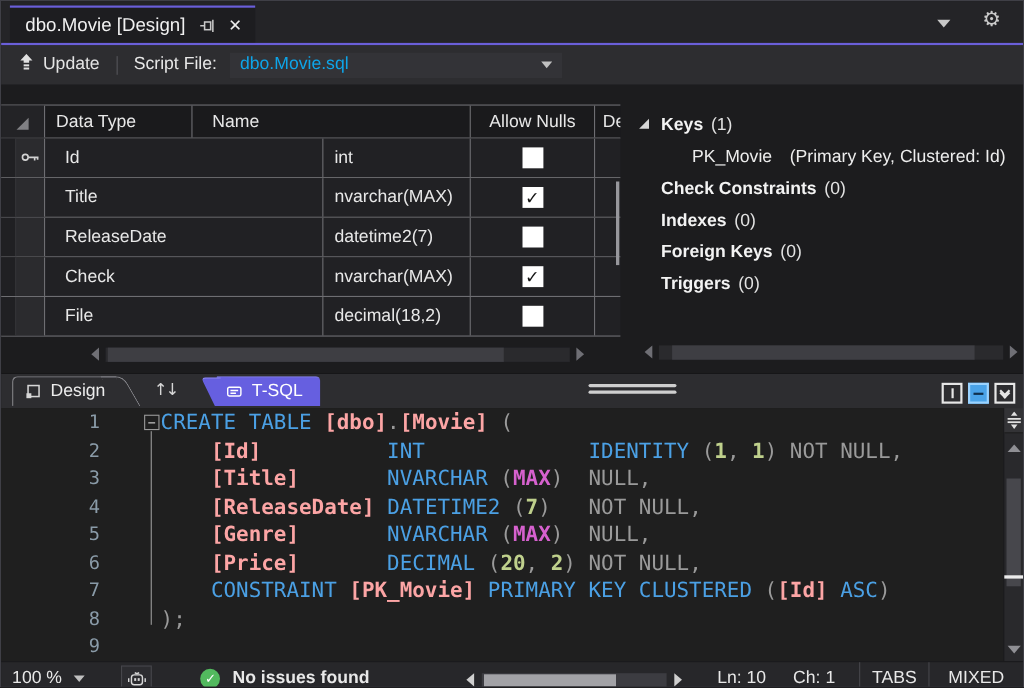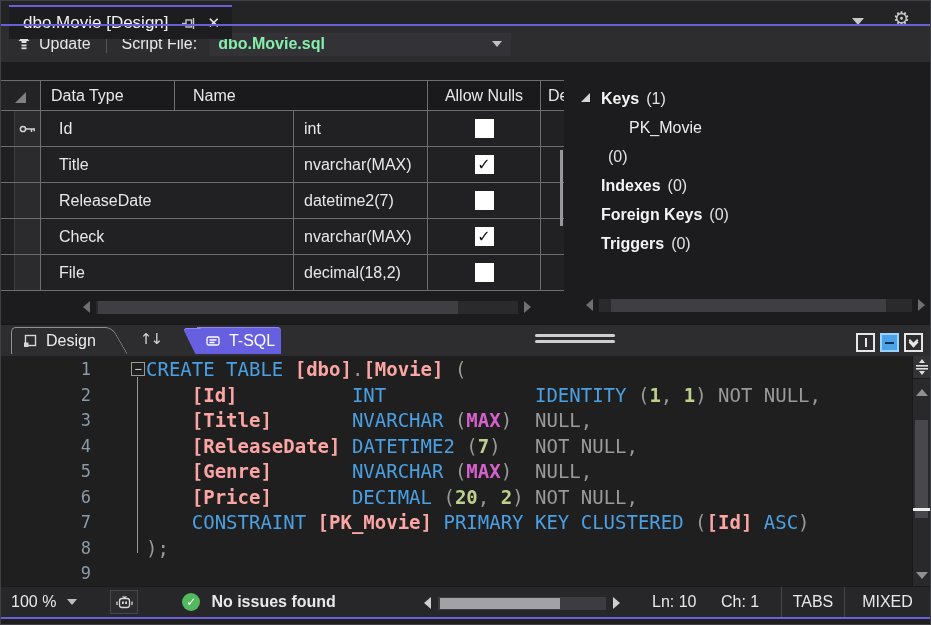--- a/index.html
+++ b/index.html
@@ -5,40 +5,40 @@
   * { box-sizing: border-box; margin: 0; padding: 0; }
   html,body { background:#111; }
   body { font-family:"Liberation Sans", sans-serif; }
   .window{
     position:relative; width:931px; height:625px;
     background:#1e1e1f; border:1px solid #3f3f46;
     display:flex; flex-direction:column; overflow:hidden;
     color:#e8e8e8; font-size:16px;
   }
   
-  .doc-tabbar{ position:relative; height:25px; background:#242427; flex:none; }
+  .doc-tabbar{ position:relative; height:40px; background:#242427; flex:none; }
   .doc-tab{
     position:absolute; left:8px; top:4px; height:34px;
     background:#1d1d20; border-top:2px solid var(--accent,#6a5fd9);
     display:flex; align-items:center; gap:12px; padding:0 12px 0 14px;
     color:#f1f1f1; font-size:17px;
   }
   .tab-underline{ position:absolute; left:0; right:0; bottom:0; height:2px; background:var(--accent,#6a5fd9); }
   .pin-icon svg, .tsql-icon svg, .design-icon svg { display:block; }
   .doc-close{ font-family:"DejaVu Sans",sans-serif; font-size:15px; color:#ececec; cursor:default; }
   .tab-chevron{ position:absolute; right:66px; top:17px; width:0; height:0;
     border-left:6px solid transparent; border-right:6px solid transparent; border-top:7px solid #c8c8c8; }
   .gear{ position:absolute; right:20px; top:6px; font-family:"DejaVu Sans",sans-serif; font-size:19px; color:#cacaca; }
   
   .toolbar{ height:36px; background:#2d2d30; flex:none; display:flex; align-items:center; }
   .upd-icon{ margin-left:16px; }
   .upd-label{ margin-left:8px; color:#e4e4e4; }
   .tsep{ width:1px; height:17px; background:#55555a; margin:0 15px; }
   .combo{ margin-left:12px; width:302px; height:23px; background:#333337; display:flex; align-items:center; padding:0 9px; }
-  .combo-text{ font-weight:bold; color:#86efac; }
+  .combo-text{ font-weight:normal; color:#0ea5e9; }
   .combo-caret{ margin-left:auto; width:0; height:0; border-left:5px solid transparent; border-right:5px solid transparent; border-top:6px solid #c0c0c0; }
   
   .designer{ height:262px; flex:none; display:flex; background:#1c1c1e; position:relative; }
   .grid-zone{ width:563px; flex:none; padding-top:18px; position:relative; }
   .g-header{ display:flex; height:31px; background:#1a1a1c; border-top:1px solid #6e6e72; border-bottom:1px solid #6e6e72; align-items:center; }
   .g-row{ display:flex; height:36px; background:#212124; border-bottom:1px solid #6e6e72; align-items:center; }
   .gc{ height:100%; display:flex; align-items:center; overflow:hidden; }
   .c-margin{ width:14px; flex:none; background:#202023; border-right:1px solid #3f3f43; }
   .c-rowhdr{ width:26px; flex:none; background:#2b2b2e; border-right:1px solid #6e6e72; justify-content:center; }
   .c-corner{ width:40px; flex:none; background:#232326; border-right:1px solid #6e6e72; align-items:flex-end; padding:0 0 7px 14px; }
@@ -67,21 +67,21 @@
   .kp-key-detail{ margin-left:16px; color:#ededed; }
   .panel-hscroll{ left:22px; right:5px; top:236px; }
   
   .pane-tabbar{ height:32px; flex:none; background:#2d2d30; border-top:1px solid #161618; position:relative; display:flex; align-items:center; }
   .tab-design{ margin-left:10px; height:27px; display:flex; align-items:center; gap:9px; padding:0 10px 0 11px;
     border:1px solid #8f8f94; border-right:none; border-bottom:none; border-top-left-radius:5px; position:relative; color:#ececec; }
   .tab-design::after{ content:""; position:absolute; right:-14px; top:-1px; bottom:0; width:20px;
     border-top:1px solid #8f8f94; border-right:1px solid #8f8f94; border-top-right-radius:7px; transform:skewX(30deg); }
   .swap-icon{ margin-left:34px; margin-bottom:4px; font-family:"DejaVu Sans",sans-serif; font-size:15px; letter-spacing:-2px; color:#d6d6d6; }
   .tab-tsql{ margin-left:36px; height:27px; background:var(--tsql,#665fe0); display:flex; align-items:center; gap:8px;
-    padding:0 6px 0 8px; position:relative; border-top:1px solid #8f89ef; border-top-right-radius:4px; color:#ffffff; }
+    padding:0 16px 0 8px; position:relative; border-top:1px solid #8f89ef; border-top-right-radius:4px; color:#ffffff; }
   .tab-tsql::before{ content:""; position:absolute; left:-8px; top:0; bottom:0; width:18px; background:var(--tsql,#665fe0);
     border-top:1px solid #8f89ef; transform:skewX(26deg); border-top-left-radius:4px; z-index:0; }
   .tab-tsql > *{ position:relative; z-index:1; }
   .grip{ position:absolute; left:534px; top:9px; width:80px; }
   .grip div{ height:3px; background:#cfcfcf; border-radius:2px; margin-bottom:3px; }
   .pane-btns{ position:absolute; right:7px; bottom:4px; display:flex; gap:5px; }
   .pbtn{ width:19px; height:19px; border:2px solid #e6e6e6; display:flex; align-items:center; justify-content:center; flex-direction:column; background:transparent; }
   .pbtn .vline{ width:2px; height:9px; background:#e6e6e6; }
   .pbtn.active{ background:var(--split-active,#4aa3e8); border-color:#9bd3ff; }
   .pbtn.active .hline{ width:9px; height:2px; background:#10304d; }
@@ -296,24 +296,26 @@
     <div class="keys-panel">
       <div>
   <div class="kp-row">
     <span class="kp-exp"></span>
     <span class="kp-label">Keys</span>
     <span class="kp-count">(1)</span>
   </div>
 
   <div class="kp-row kp-child">
     <span class="kp-key-name">PK_Movie</span>
+    <span class="kp-key-detail">(Primary Key, Clustered: Id)</span>
   </div>
 
   <div class="kp-row">
 
+    <span class="kp-label">Check Constraints</span>
     <span class="kp-count">(0)</span>
   </div>
 
   <div class="kp-row">
 
     <span class="kp-label">Indexes</span>
     <span class="kp-count">(0)</span>
   </div>
 
   <div class="kp-row">

